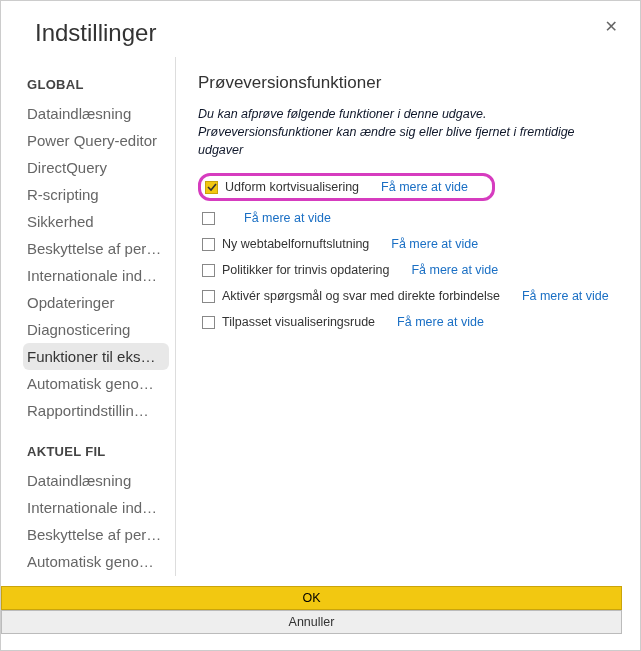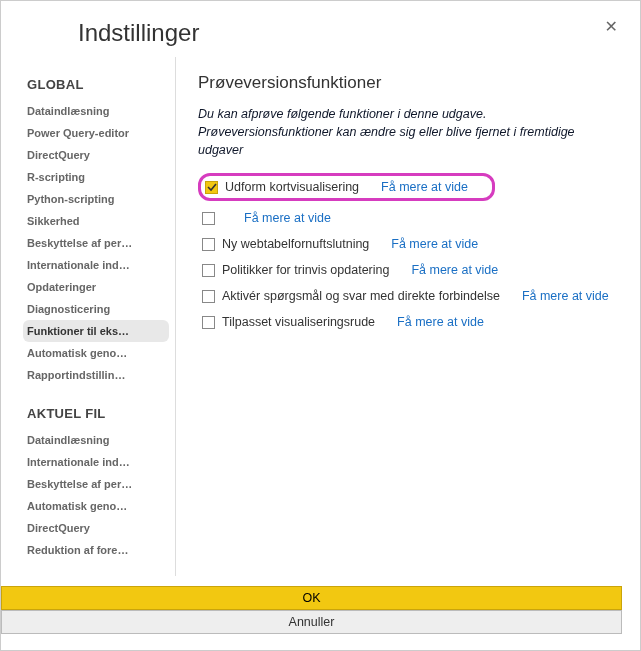--- a/index.html
+++ b/index.html
@@ -16,21 +16,20 @@
     border: 1px solid #ccc;
     position: relative;
     display: flex;
     flex-direction: column;
   }
   .dialog-header {
     display: flex;
     justify-content: space-between;
     align-items: flex-start;
     padding: 18px 18px 10px 34px;
-    margin-left: 43px;
   }
   .dialog-title {
     font-size: 24px;
     font-weight: 300;
     color: #333;
   }
   .close-btn {
     font-size: 16px;
     color: #666;
     cursor: pointer;
@@ -55,29 +54,28 @@
     letter-spacing: 0.3px;
     margin-bottom: 8px;
     margin-top: 4px;
   }
   .sidebar ul {
     list-style: none;
     margin: 0 0 20px 0;
     padding: 0;
   }
   .sidebar li {
-    font-size: 11px;
+    font-size: 15px;
     color: #666;
     padding: 5px 4px 5px 4px;
     white-space: nowrap;
     overflow: hidden;
     text-overflow: ellipsis;
     cursor: pointer;
     margin-left: -4px;
-    font-weight: bold;
   }
   .sidebar li.selected {
     background: #e8e8e8;
     color: #333;
     border-radius: 6px;
   }
   .divider {
     border-left: 1px solid #ddd;
     margin-left: 6px;
   }
@@ -183,21 +181,20 @@
   <div class="dialog-body">
 
     <div class="sidebar">
 
       <div class="section-header">GLOBAL</div>
       <ul>
         <li>Dataindlæsning</li>
         <li>Power Query-editor</li>
         <li>DirectQuery</li>
         <li>R-scripting</li>
-        <li>Python-scripting</li>
         <li>Sikkerhed</li>
         <li>Beskyttelse af per…</li>
         <li>Internationale ind…</li>
         <li>Opdateringer</li>
         <li>Diagnosticering</li>
         <li class="selected">Funktioner til eks…</li>
         <li>Automatisk geno…</li>
         <li>Rapportindstillin…</li>
       </ul>
 

